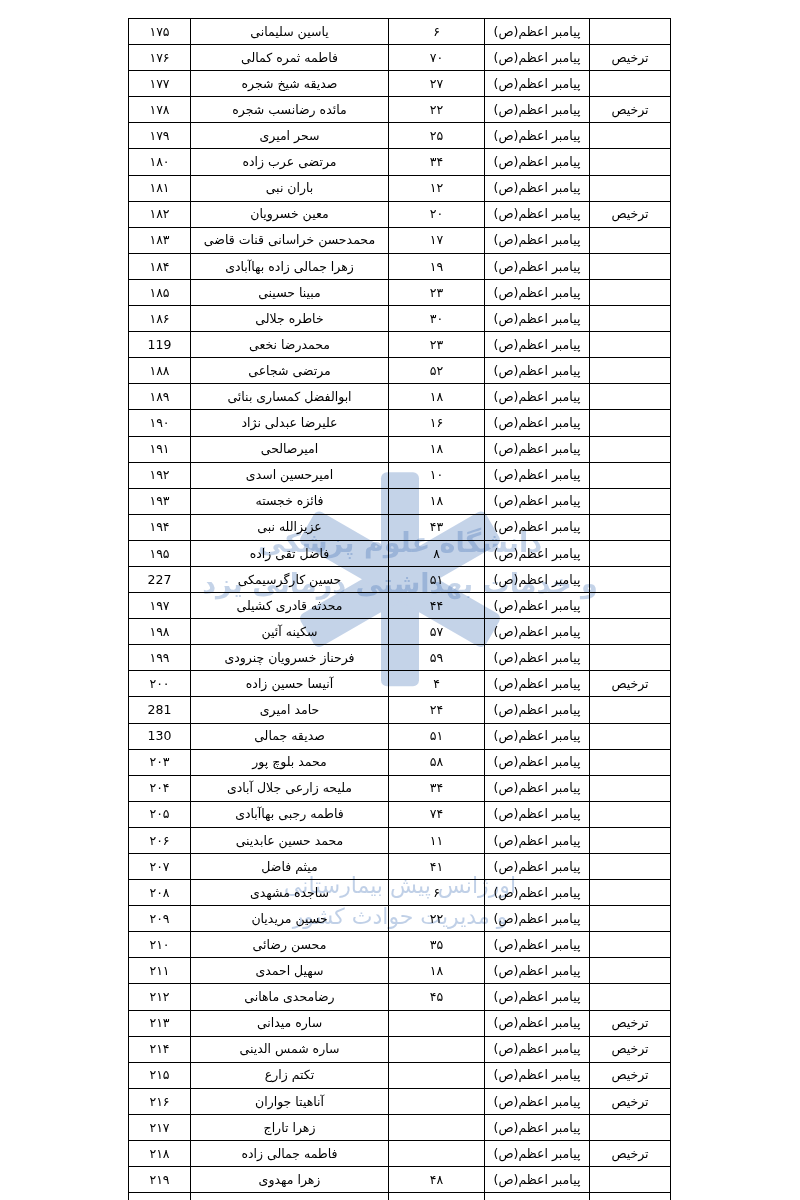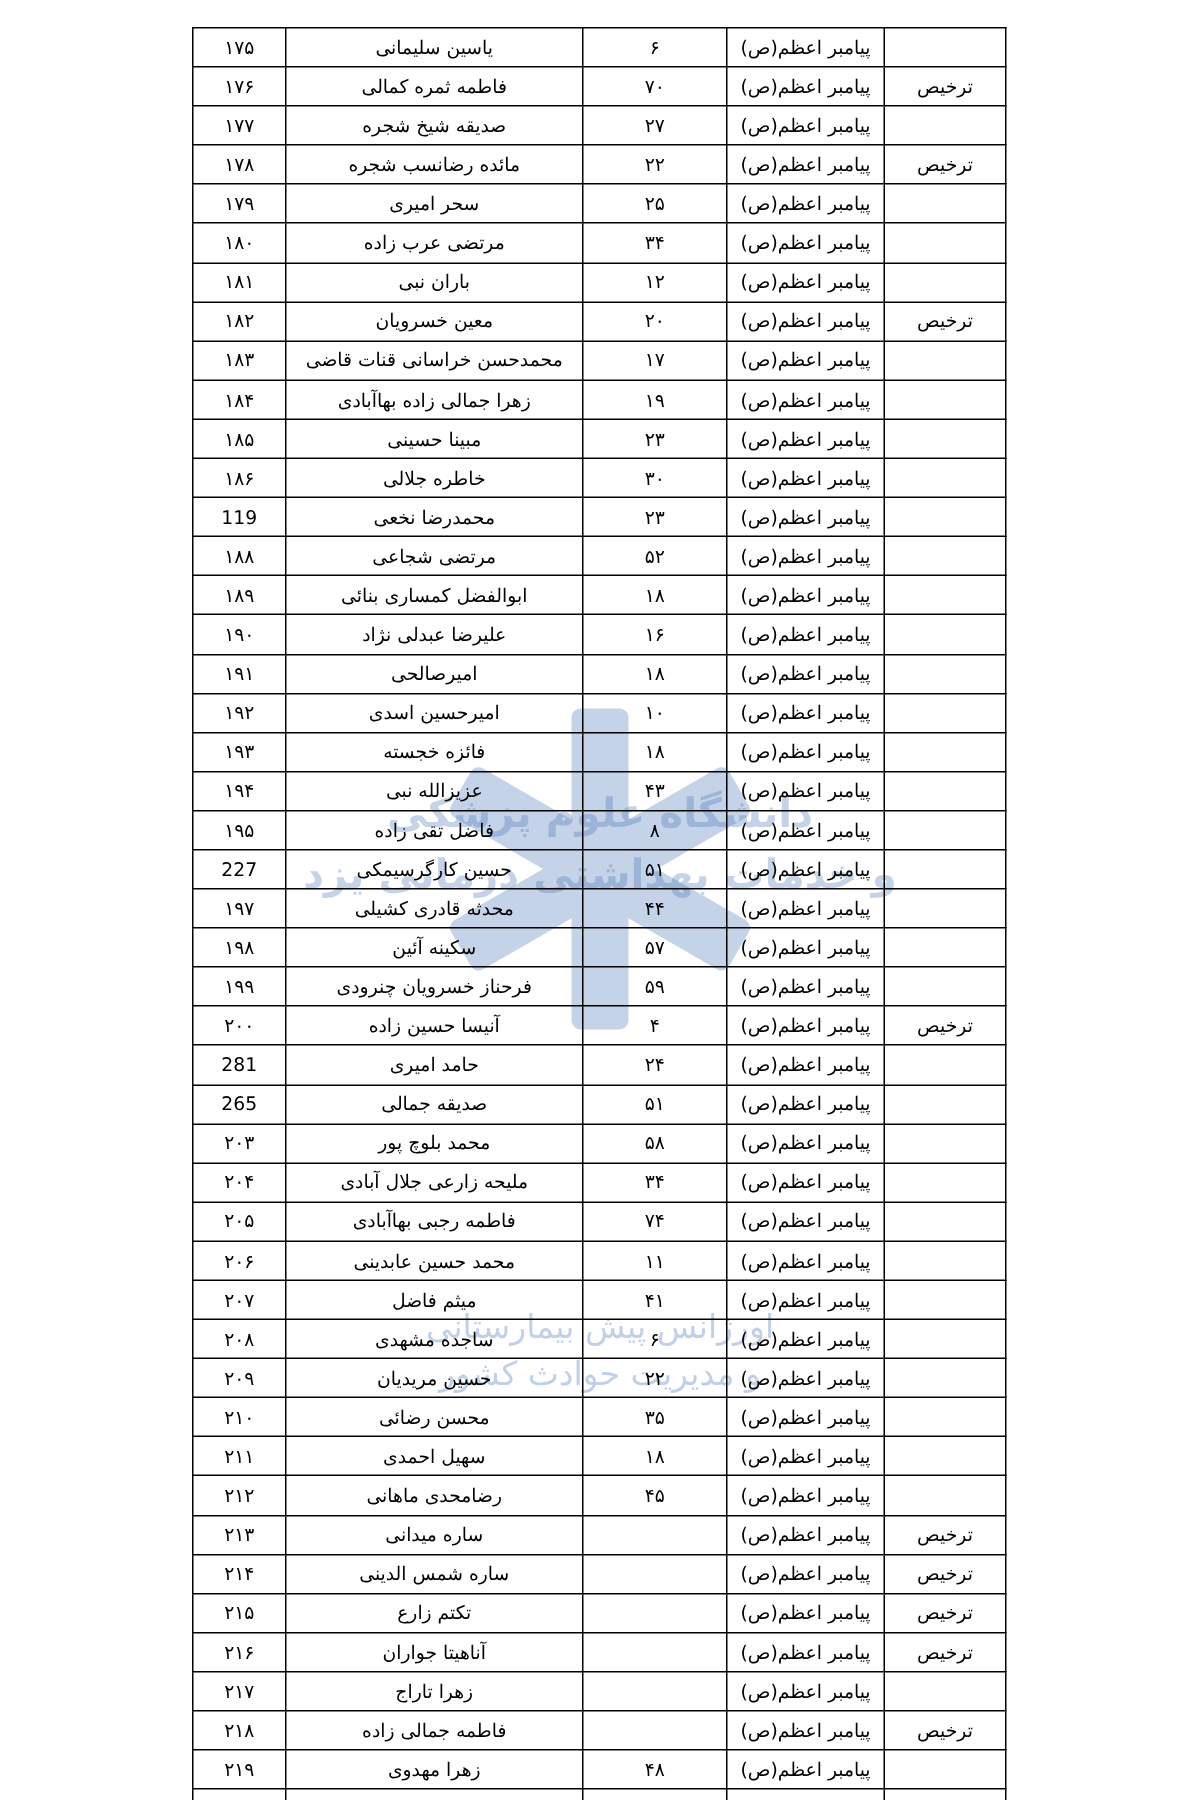--- a/index.html
+++ b/index.html
@@ -331,21 +331,21 @@
           <td class="dest">پیامبر اعظم(ص)</td>
           <td class="age">۲۴</td>
           <td class="name">حامد امیری</td>
           <td class="id">281</td>
         </tr>
         <tr>
           <td class="status"></td>
           <td class="dest">پیامبر اعظم(ص)</td>
           <td class="age">۵۱</td>
           <td class="name">صدیقه جمالی</td>
-          <td class="id">265</td>
+          <td class="id">130</td>
         </tr>
         <tr>
           <td class="status"></td>
           <td class="dest">پیامبر اعظم(ص)</td>
           <td class="age">۵۸</td>
           <td class="name">محمد بلوچ پور</td>
           <td class="id">۲۰۳</td>
         </tr>
         <tr>
           <td class="status"></td>

